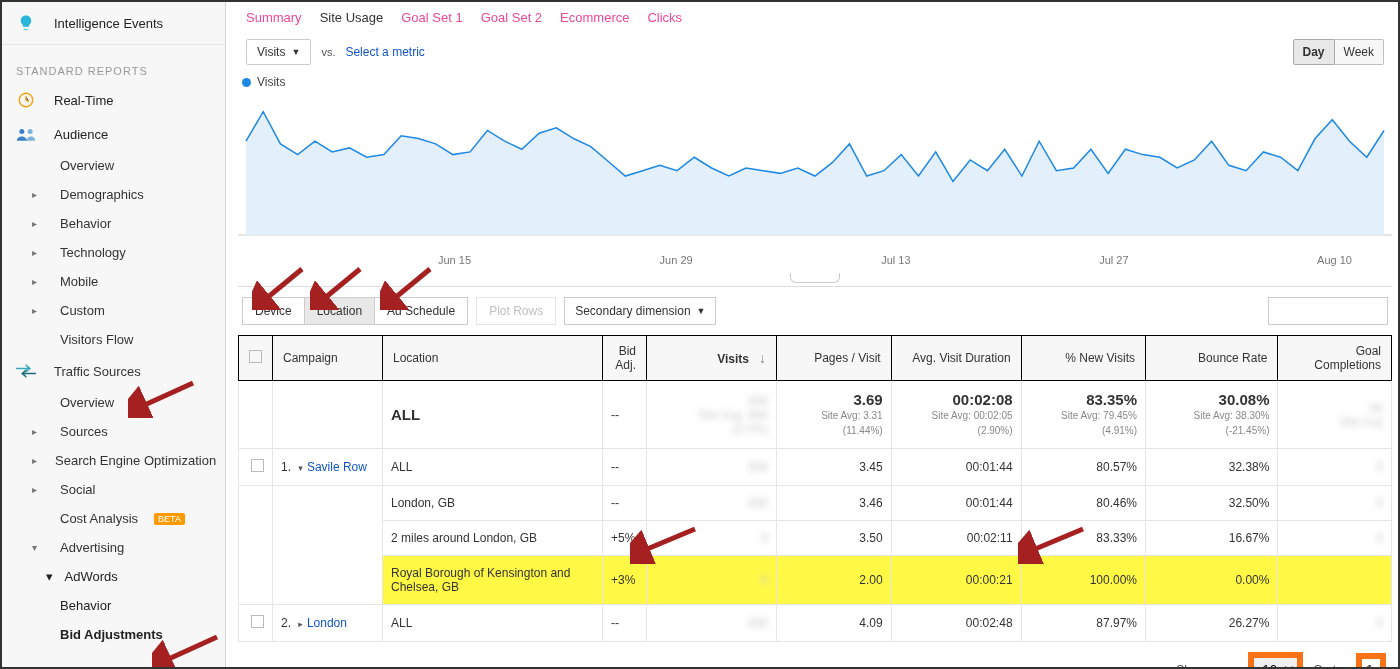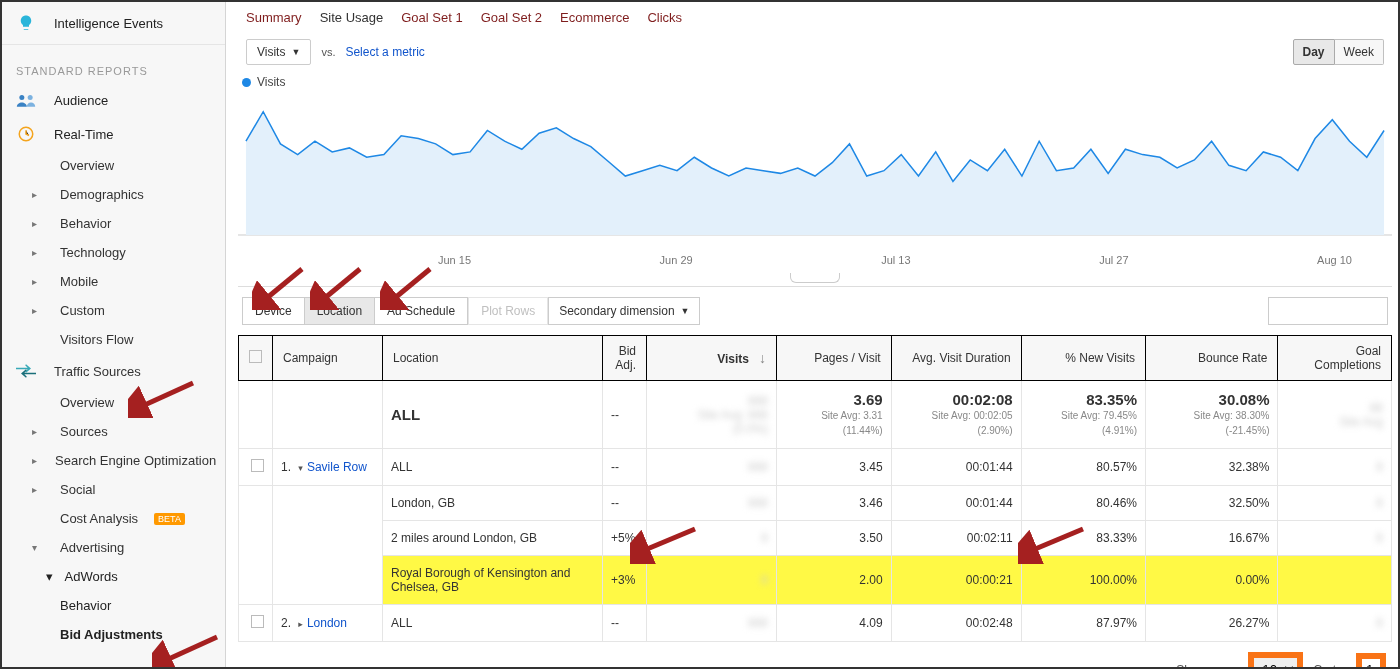--- a/index.html
+++ b/index.html
@@ -50,21 +50,21 @@
   
   .main {
     margin-left: 224px;
     height:100%;
     padding: 4px 6px 0 12px;
     overflow:hidden;
     position:relative;
   }
 
   .top-tabs { display:flex; gap:18px; padding: 4px 4px 10px 8px;}
-  .top-tabs span { color:#7f1d1d; cursor:pointer; font-size:13px;}
+  .top-tabs span { color:#ec4899; cursor:pointer; font-size:13px;}
   .top-tabs span.active { color:#333; font-weight:normal; }
 
   .metric-row { display:flex; align-items:center; gap:10px; padding:4px 8px;}
   .metric-btn { border:1px solid #ccc; background:#fff; padding:5px 10px; border-radius:2px; cursor:pointer; display:flex; align-items:center; gap:6px;}
   .metric-vs { color:#555; font-size:11px;}
   .metric-link { color:#1155cc; cursor:pointer;}
   .spacer { flex:1; }
   .dayweek { display:flex; }
   .dayweek div { border:1px solid #c0c0c0; padding:5px 9px; font-size:12px; cursor:pointer; background:#f7f7f7;}
   .dayweek div.active { background:#e8e8e8; font-weight:bold; border-color:#aaa;}
@@ -72,21 +72,21 @@
   .dayweek div:last-child{border-radius:0 2px 2px 0; border-left:none;}
 
   .chart-area { border-bottom:1px solid #ddd; padding:6px 0 0 0;}
   .legend { display:flex; align-items:center; gap:6px; padding:0 8px 4px 4px; font-size:12px; color:#444;}
   .legend .dot { width:9px; height:9px; border-radius:50%; background:#1e88e5;}
   .chart-svg-wrap { height:150px; }
   .chart-axis { display:flex; justify-content:space-between; padding: 2px 40px 10px 200px; font-size:11px; color:#777;margin-top:9px;}
   .chart-arrow-pill { text-align:center; margin-top:-4px;}
   .chart-arrow-pill span { display:inline-block; border:1px solid #ccc; border-top:none; width:50px; height:10px; border-radius:0 0 6px 6px; cursor:pointer; position:relative;}
   
-  .dim-row { display:flex; padding:10px 4px;}
+  .dim-row { display:flex; gap:8px; padding:10px 4px;}
   .pill-group { display:flex; }
   .pill-group div { border:1px solid #ccc; background:#fff; padding:6px 12px; font-size:12px; cursor:pointer;}
   .pill-group div:not(:first-child){ border-left:none;}
   .pill-group div.active { background:#e8e8e8; }
   .plot-rows { border:1px solid #e5e5e5; color:#c0c0c0; padding:6px 12px; cursor:default;}
   .sec-dim { border:1px solid #ccc; padding:6px 10px; display:flex; align-items:center; gap:6px; cursor:pointer;}
   .search-box { margin-left:auto; border:1px solid #ccc; width:120px; height:28px; }
 
   table.data { width:100%; border-collapse:collapse; font-size:12px;}
   table.data th { border:1px solid #000000; background:#f7f7f7; padding:8px 10px; font-weight:normal; color:#333; text-align:right;}
@@ -120,39 +120,39 @@
       <svg width="18" height="18" viewBox="0 0 24 24">
           <path fill="#2ab5da" d="M9 21h6v-1H9v1zm3-19C8 2 5 5 5 9c0 2.4 1.2 4.5 3 5.7V17h8v-2.3c1.8-1.2 3-3.3 3-5.7 0-4-3-7-7-7z"></path>
         </svg>
     </span>
     <span>Intelligence Events</span>
   </div>
   <div class="sidebar-divider"></div>
   <div class="sidebar-item header">STANDARD REPORTS</div>
 
   <div class="sidebar-item">
+    <span class="icon clock-icon">
+      <svg width="18" height="18" viewBox="0 0 24 24">
+          <circle cx="12" cy="12" r="9" fill="none" stroke="#f4a41d" stroke-width="2"></circle>
+          <path stroke="#f4a41d" stroke-width="2" d="M12 7v5l4 2"></path>
+        </svg>
+    </span>
+    <span>Real-Time</span>
+  </div>
+
+  <div class="sidebar-item">
     <span class="icon people-icon">
       <svg width="20" height="16" viewBox="0 0 24 16">
           <circle cx="7" cy="5" r="3" fill="#3a82c4"></circle>
           <circle cx="17" cy="5" r="3" fill="#7cb2e0"></circle>
           <path fill="#3a82c4" d="M1 16c0-3 3-5 6-5s6 2 6 5"></path>
           <path fill="#7cb2e0" d="M13 16c0-3 2-5 5-5s5 2 5 5"></path>
         </svg>
     </span>
     <span>Audience</span>
-  </div>
-
-  <div class="sidebar-item">
-    <span class="icon clock-icon">
-      <svg width="18" height="18" viewBox="0 0 24 24">
-          <circle cx="12" cy="12" r="9" fill="none" stroke="#f4a41d" stroke-width="2"></circle>
-          <path stroke="#f4a41d" stroke-width="2" d="M12 7v5l4 2"></path>
-        </svg>
-    </span>
-    <span>Real-Time</span>
   </div>
   <div class="sidebar-item sub">
       <span class="expand"></span>
       <span>Overview</span>
     </div>
   <div class="sidebar-item sub">
       <span class="expand">▸</span>
       <span>Demographics</span>
     </div>
   <div class="sidebar-item sub">

